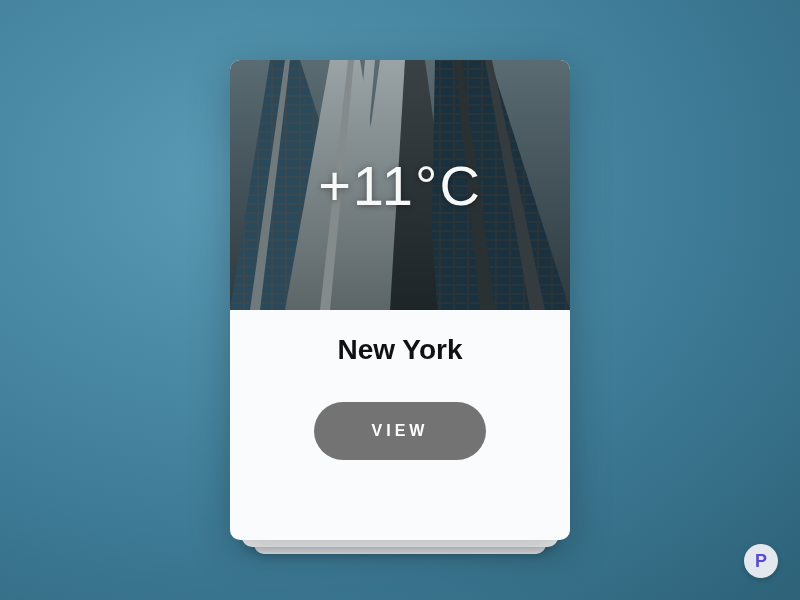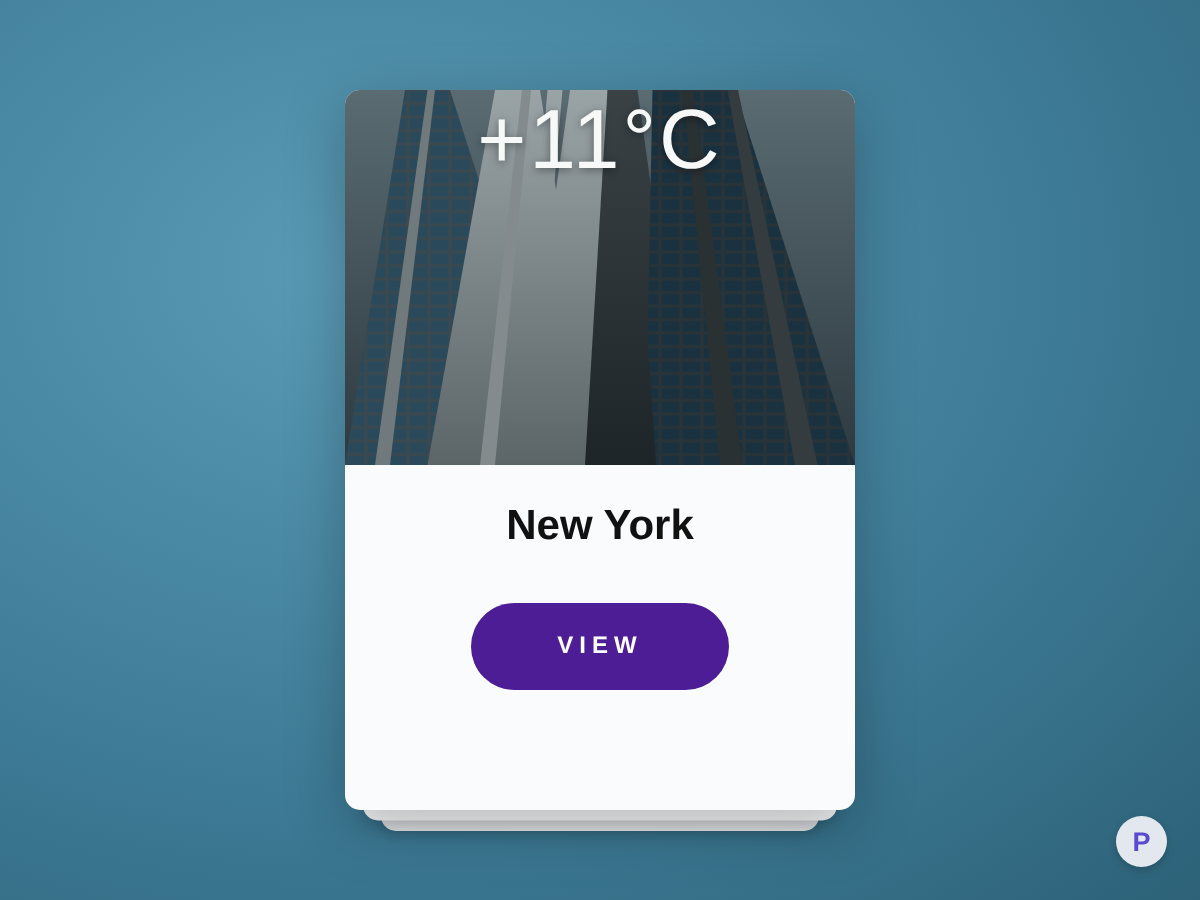--- a/index.html
+++ b/index.html
@@ -46,21 +46,21 @@
       border-radius: 10px;
       overflow: hidden;
       box-shadow: 0 10px 40px rgba(0,0,0,0.25);
       display: flex;
       flex-direction: column;
     }
     .hero {
       position: relative;
       height: 250px;
       display: flex;
-      align-items: flex-start;
+      align-items: center;
       justify-content: center;
       overflow: hidden;
     }
     .hero svg.bg {
       position: absolute;
       inset: 0;
       width: 100%;
       height: 100%;
     }
     .temp {
@@ -79,21 +79,21 @@
       gap: 36px;
       padding: 24px;
     }
     .city {
       font-size: 28px;
       font-weight: 700;
       color: #111;
     }
     .view-btn {
       border: none;
-      background: #4c1d95;
+      background: #737373;
       color: #fff;
       font-size: 16px;
       font-weight: 700;
       letter-spacing: 4px;
       text-transform: uppercase;
       padding: 20px 58px;
       border-radius: 999px;
       cursor: pointer;
     }
     .brand-badge {

